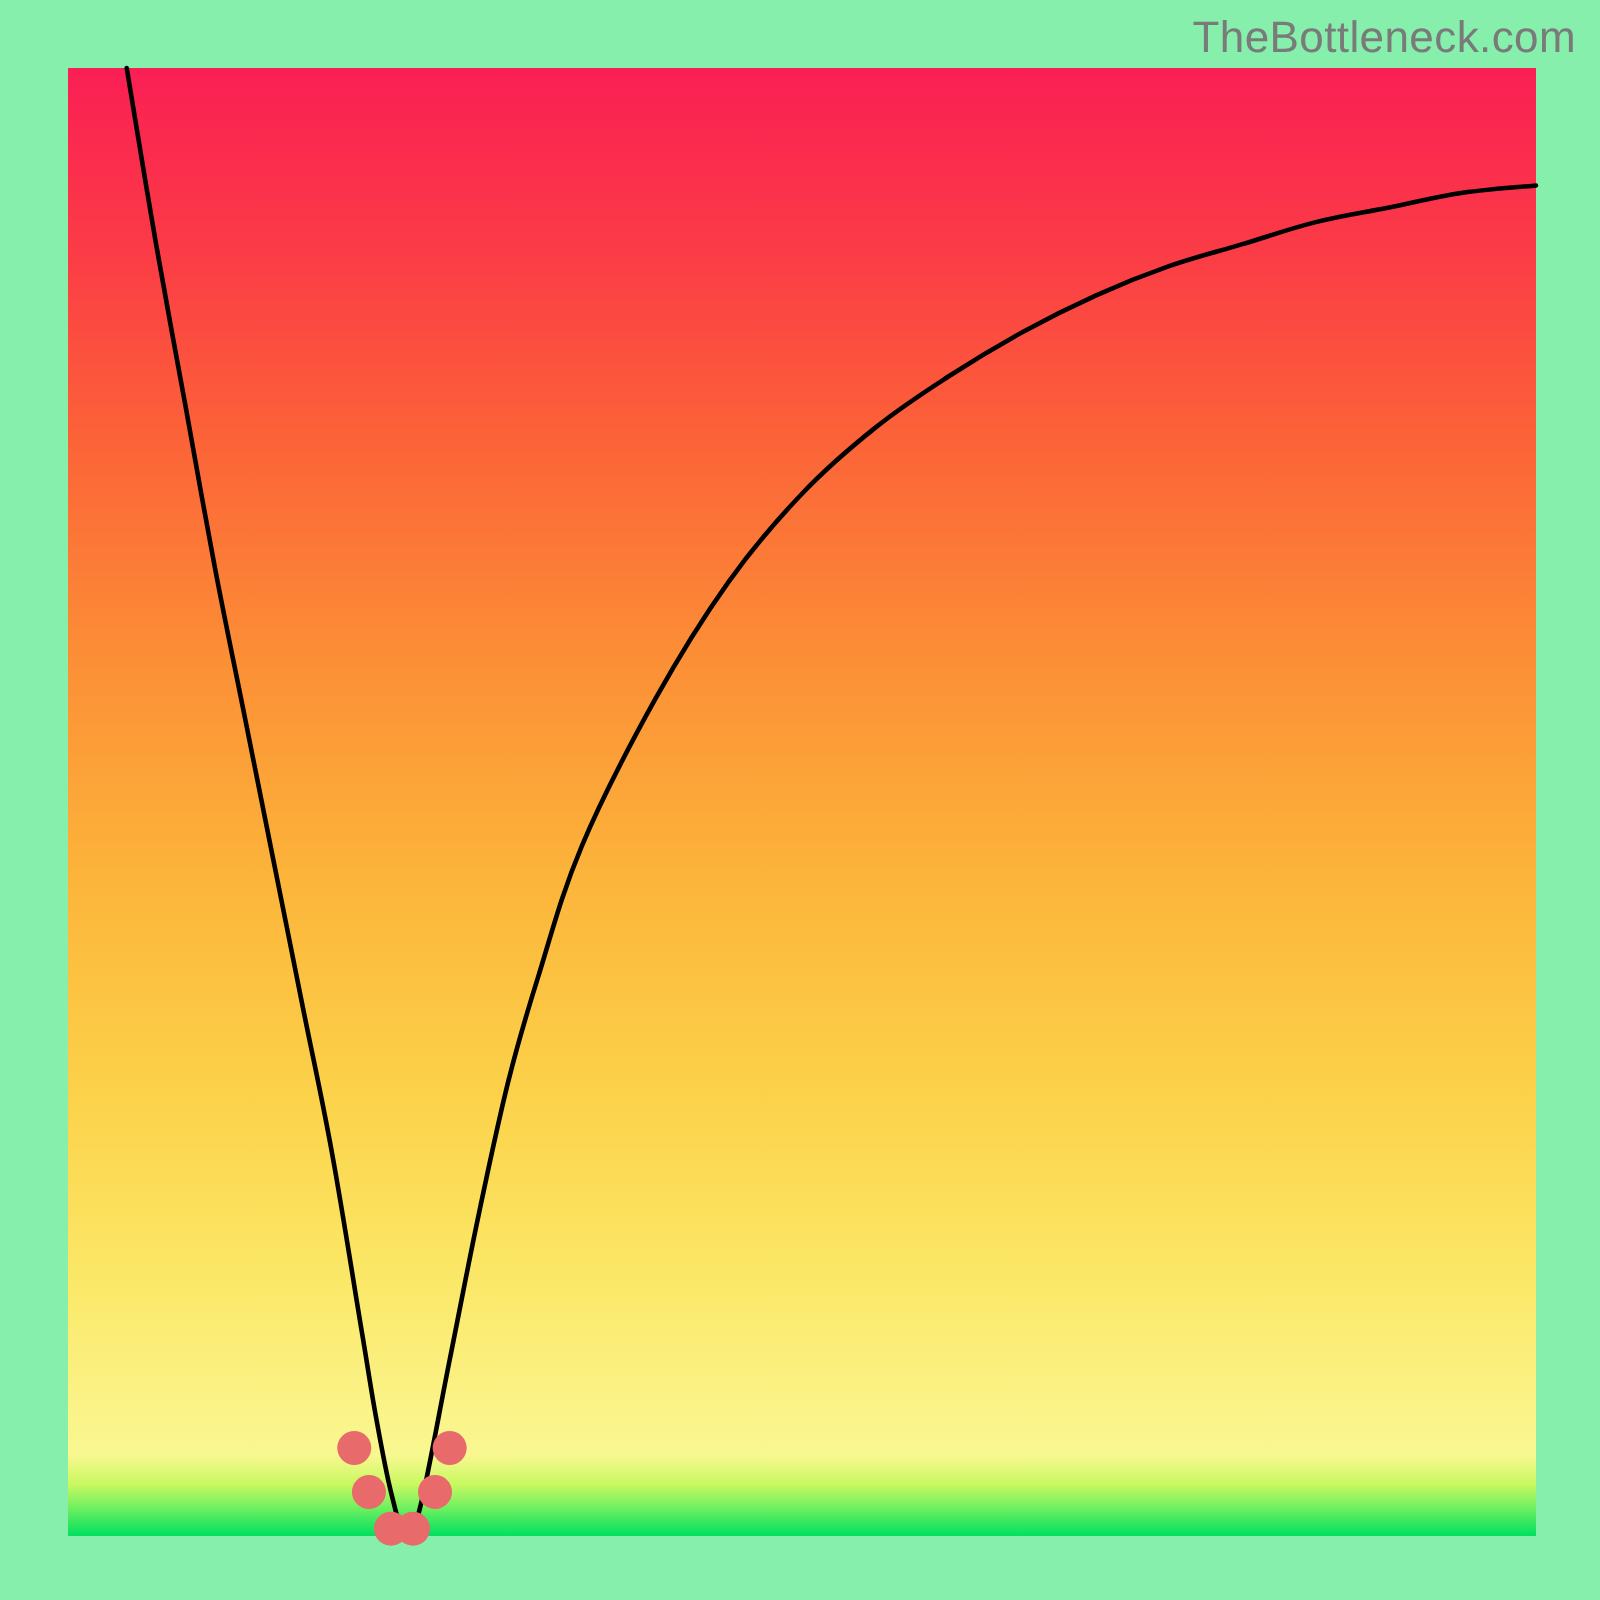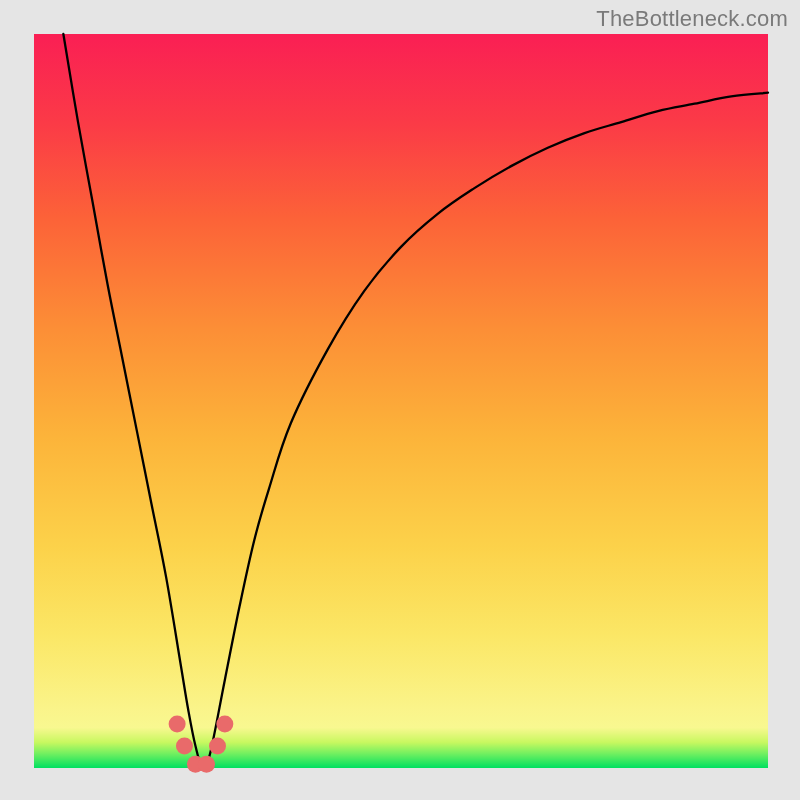--- a/index.html
+++ b/index.html
@@ -10,21 +10,21 @@
     overflow: hidden;
     background: #000;
     font-family: Arial, Helvetica, sans-serif;
   }
   .frame {
     position: absolute;
     top: 0;
     left: 0;
     width: 800px;
     height: 800px;
-    background: #e5e5e5;
+    background: #86efac;
   }
   .plot {
     position: absolute;
     background: linear-gradient(to top,
       #00e060 0%,
       #74f060 2%,
       #c8f860 3.5%,
       #f8f890 5.5%,
       #faf48a 8%,
       #fbe766 18%,

